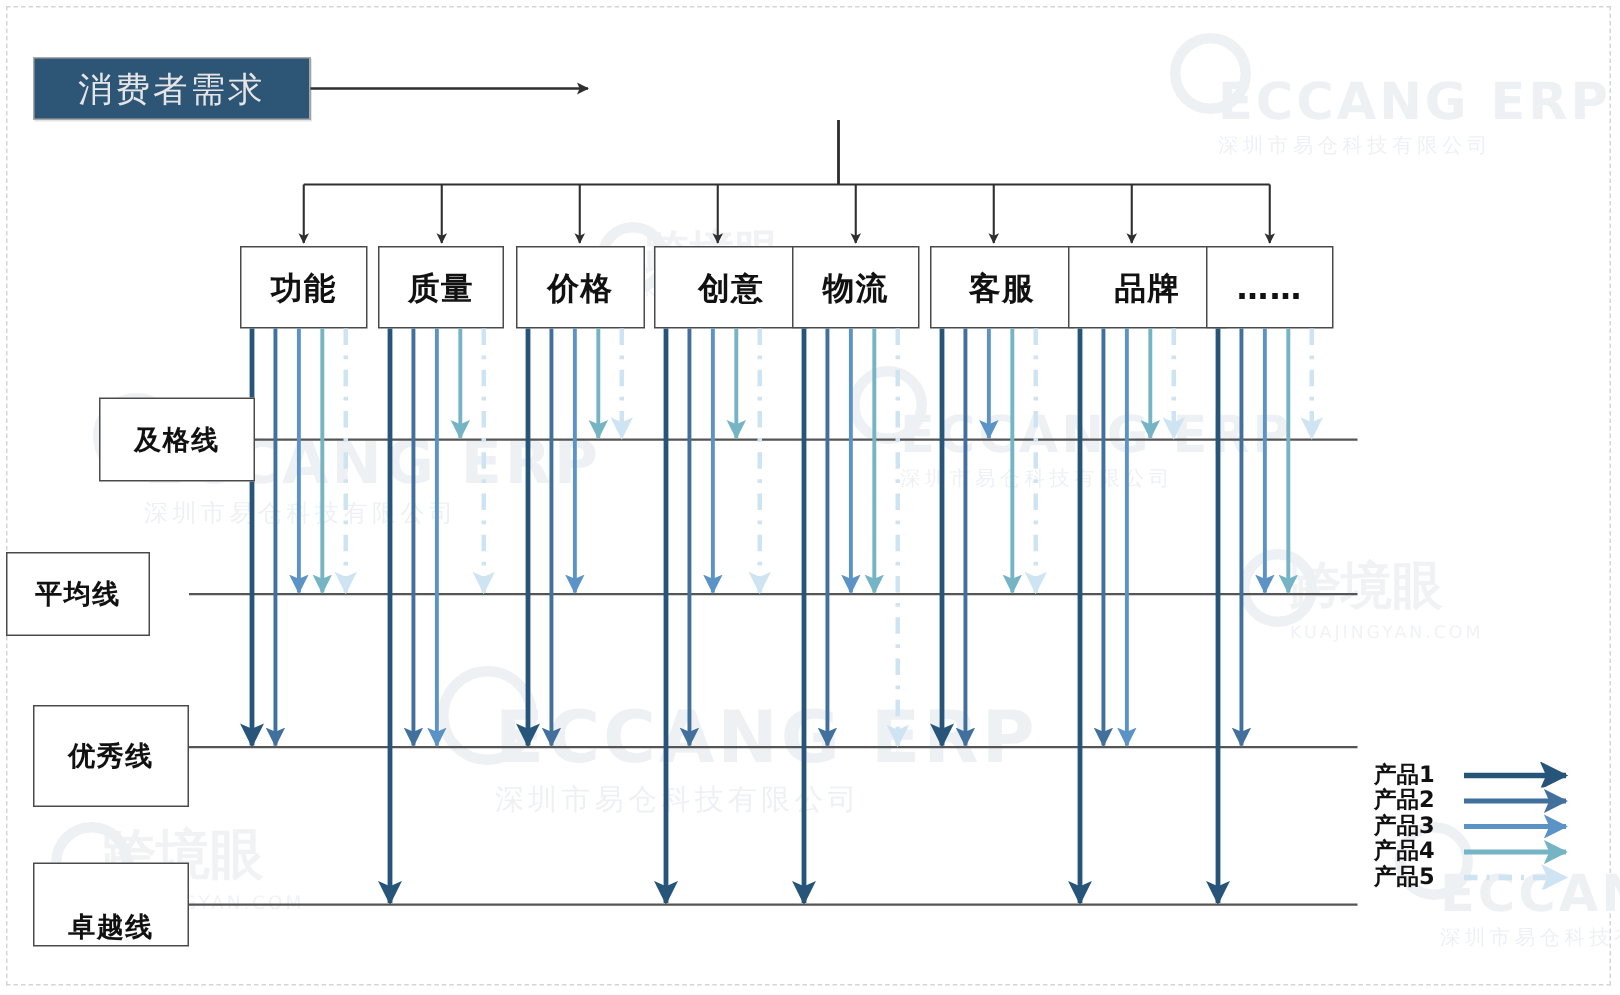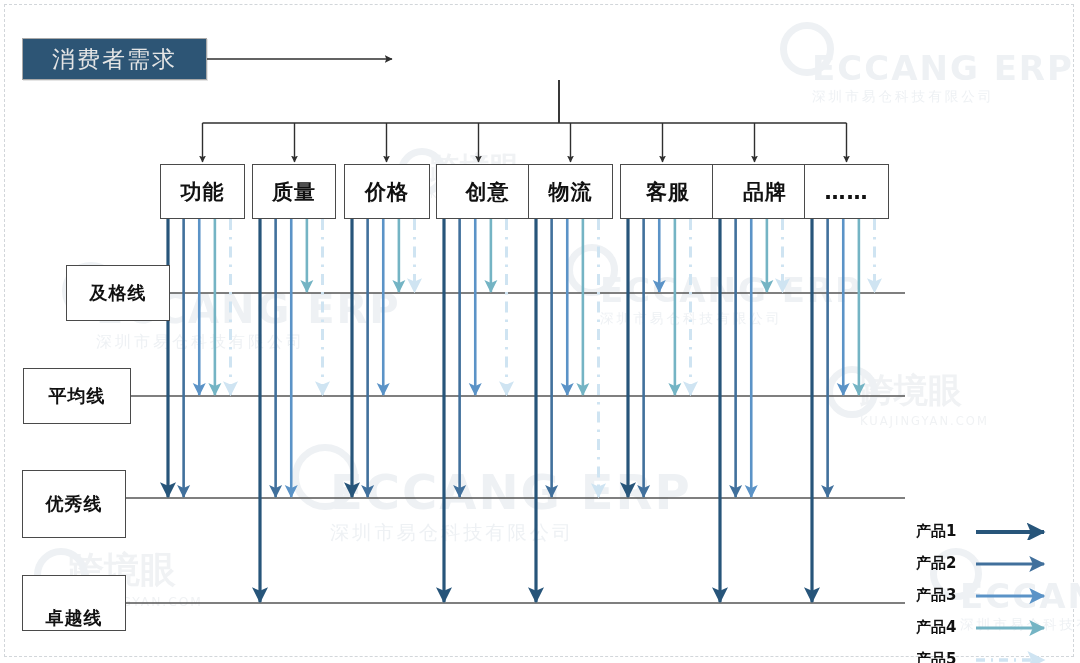--- a/index.html
+++ b/index.html
@@ -73,21 +73,20 @@
     z-index:6;
   }
   
   svg.layer{position:absolute;left:0;top:0;width:1080px;height:663px;overflow:visible;}
   svg.layer.under{z-index:2;}
   
   .legend{position:absolute;z-index:7;}
   .legend-row{
     display:flex;align-items:center;
     height:17px;
-    margin-top:15px;
   }
   .legend-label{
     font-size:15px;font-weight:700;color:#111;
     width:58px;letter-spacing:0px;
     line-height:17px;
   }
   .legend-swatch{width:82px;height:17px;}
 </style>
 </head>
 <body>
@@ -226,21 +225,21 @@
       </div>
       <div class="cat" style="left: 804px; top: 164px; width: 85px; height: 55px;">
         <span>……</span>
       </div>
     </div>
 
   <div id="lvl-boxes">
       <div class="lvl" style="left: 22px; top: 265px; width: 104px; height: 56px; margin-left: 44px;">
         <span>及格线</span>
       </div>
-      <div class="lvl" style="left: 23px; top: 368px; width: 108px; height: 56px;">
+      <div class="lvl" style="left: 4px; top: 368px; width: 96px; height: 56px;">
         <span>平均线</span>
       </div>
       <div class="lvl" style="left: 22px; top: 470px; width: 104px; height: 68px;">
         <span>优秀线</span>
       </div>
       <div class="lvl" style="left: 22px; top: 575px; width: 104px; height: 56px; align-items: flex-end;">
         <span>卓越线</span>
       </div>
     </div>
 

